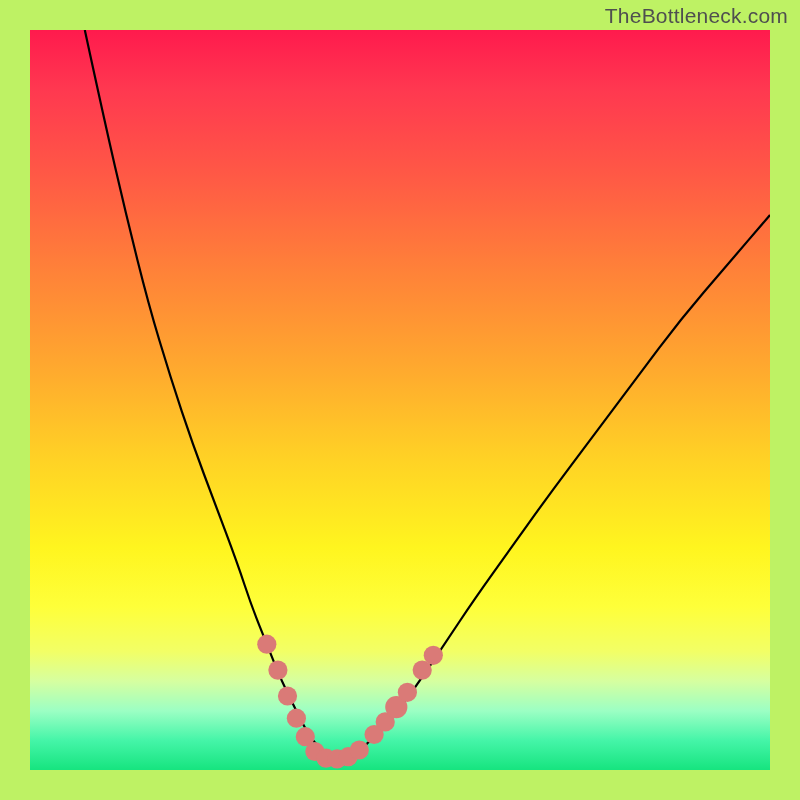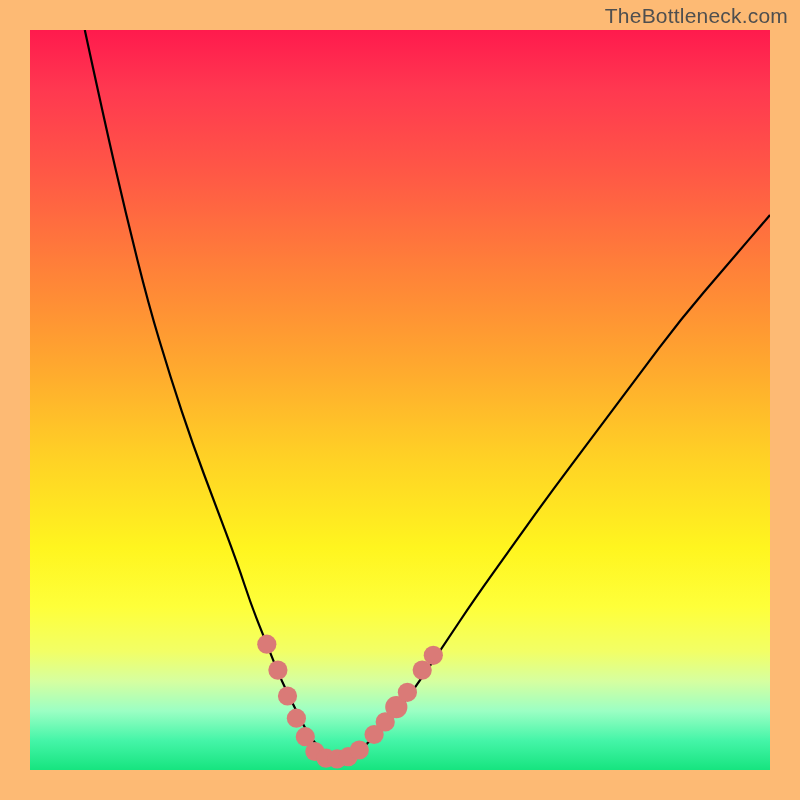--- a/index.html
+++ b/index.html
@@ -9,21 +9,21 @@
     height: 800px;
     overflow: hidden;
     background: #000;
     font-family: Arial, Helvetica, sans-serif;
   }
   .frame {
     position: absolute;
     left: 0; top: 0;
     width: 800px;
     height: 800px;
-    background: #fdba74;
+    background: #bef264;
   }
   .plot {
     position: absolute;
     left: 30px;
     top: 30px;
     width: 740px;
     height: 740px;
     
     background: linear-gradient(to bottom,
       #ff1a4d 0%,

